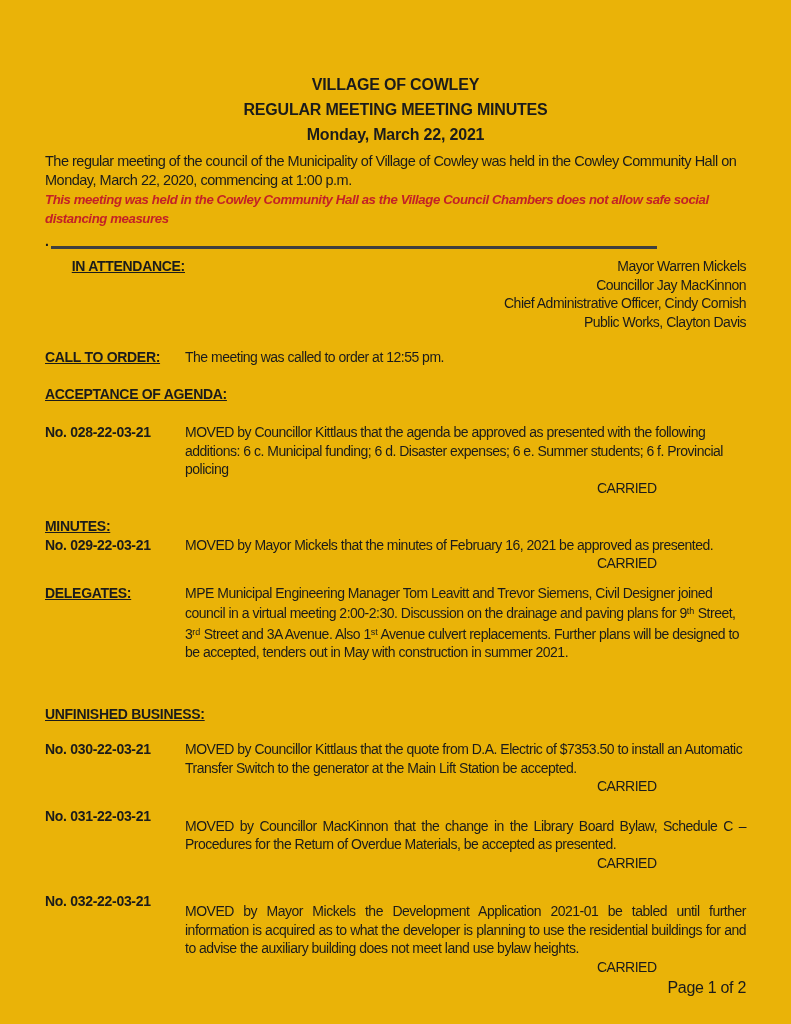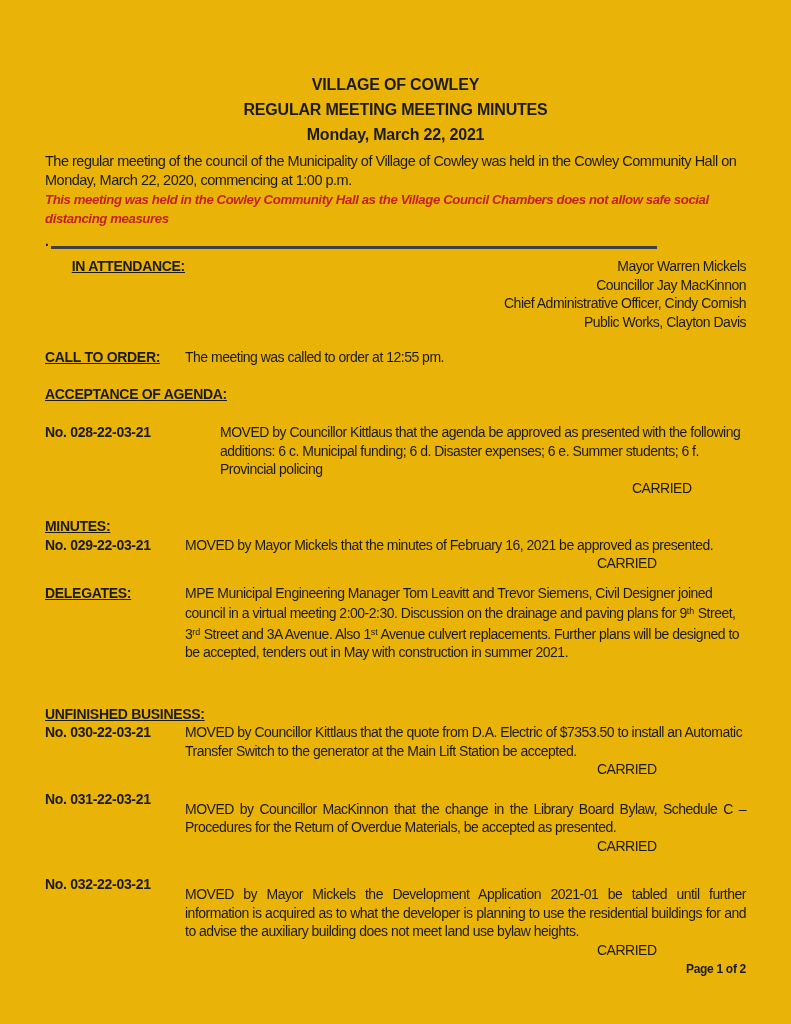--- a/index.html
+++ b/index.html
@@ -36,32 +36,32 @@
     width:566px;font-size:14px;line-height:18.5px;letter-spacing:-0.5px;
   }
   .body-col p{margin:0;}
   .carried{padding-left:412px;}
   .heading{
     font-weight:bold;font-size:14px;letter-spacing:-0.3px;line-height:18.5px;
   }
   .attendance-row{margin-top:10px;text-align:right;}
   .call-row{margin-top:17px;}
   .heading-agenda{margin-top:18px;}
-  .motion-028{margin-top:20px;gap:35px;}
+  .motion-028{margin-top:20px;}
   .heading-minutes{margin-top:20px;}
   .motion-029{}
   .delegates-row{margin-top:11px;}
   .heading-unfinished{margin-top:43px;}
-  .motion-030{}
+  .motion-030{margin-top:17px;}
   .motion-031{margin-top:11px;}
   .motion-032{margin-top:20px;}
   .justify p.motion-text{text-align:justify;margin-top:10px;}
   .sup{font-size:9px;vertical-align:4px;letter-spacing:0;}
   .footer{
-    margin-top:3px;text-align:right;font-weight:bold;font-size:12px;
+    margin-top:3px;text-align:right;font-weight:normal;font-size:16px;
     letter-spacing:-0.3px;
   }
 </style>
 </head>
 <body>
 
 <div class="page">
 
   <div class="title-line">VILLAGE OF COWLEY</div>
   <div class="title-line">REGULAR MEETING MEETING MINUTES</div>

